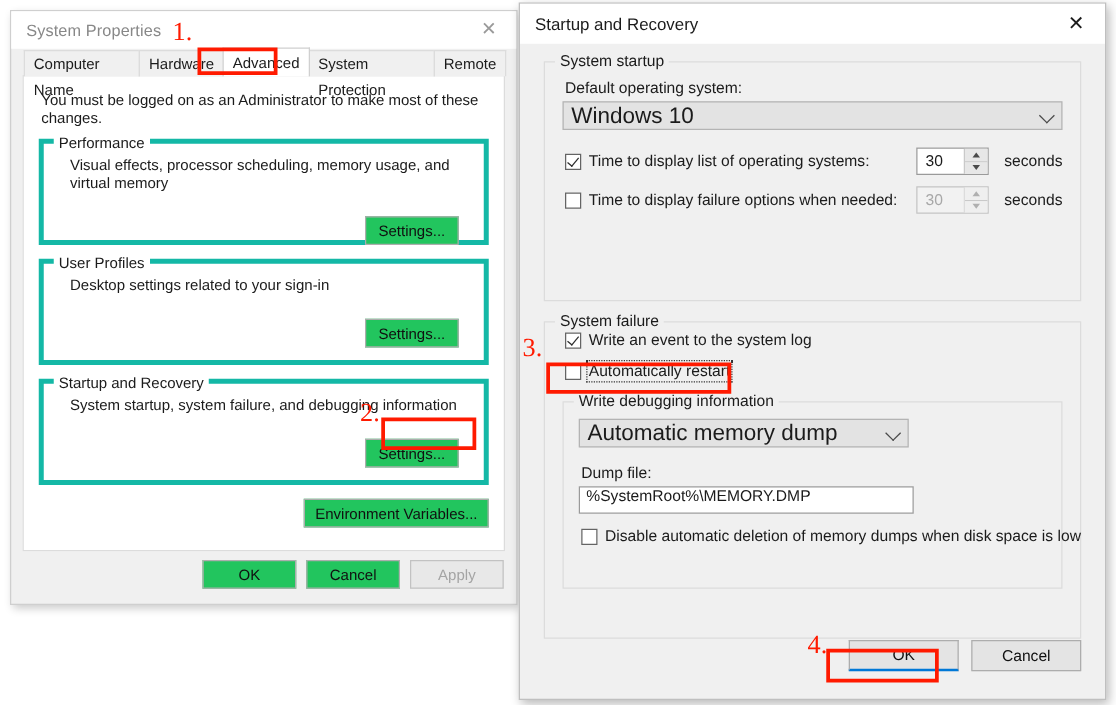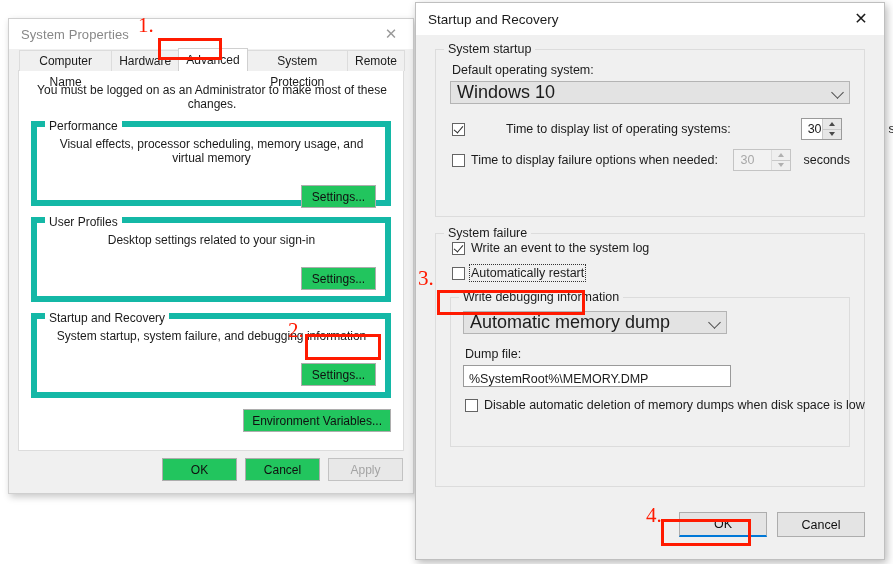--- a/index.html
+++ b/index.html
@@ -11,25 +11,24 @@
   body {
     font-family: "Liberation Sans", sans-serif;
     -webkit-font-smoothing: antialiased;
   }
 
   
   .dialog { position: absolute; background: #f0f0f0; box-sizing: border-box; }
 
   
   #sysprops {
-    left: 8px; top: 18px; width: 406px; height: 476px;
+    left: 8px; top: 8px; width: 406px; height: 476px;
     border: 1px solid #cfcfcf;
     box-shadow: 2px 3px 7px rgba(0,0,0,0.22);
     font-family: "Liberation Sans", sans-serif;
-    text-align: center;
   }
   #sysprops .titlebar {
     height: 30px; background: #ffffff;
     display: flex; align-items: center;
     position: relative;
   }
   #sysprops .title-text {
     margin-left: 12px; font-size: 13px; color: #888888;
     letter-spacing: .1px;
   }
@@ -70,24 +69,24 @@
     height: 381px;
     box-sizing: border-box;
     padding: 10px 12px 0 12px;
     position: relative;
     font-size: 12px; color: #1b1b1b;
   }
   .admin-note { margin: 2px 0 10px 2px; font-size: 12px; }
 
   
   .gbox {
-    border: 6px solid #14b8a6;
+    border: 4px solid #14b8a6;
     position: relative;
     margin-bottom: 11px;
-    padding: 0 9px;
+    padding: 0 20px;
     box-sizing: border-box;
   }
   .gbox > .legend {
     position: absolute; top: -8px; left: 8px;
     background: #ffffff; padding: 0 4px;
     font-size: 12px; color: #1b1b1b; white-space: nowrap;
   }
   .gbox .desc { margin: 10px 0 0 1px; font-size: 12px; }
 
   
@@ -160,21 +159,21 @@
     width: 8px; height: 8px; margin-top: -5px;
     border-right: 1.4px solid #4a4a4a;
     border-bottom: 1.4px solid #4a4a4a;
     transform: rotate(45deg);
   }
 
   
   .textinput {
     height: 22px; background: #ffffff;
     border: 1px solid #9a9a9a;
-    display: flex; align-items: flex-end;
+    display: flex; align-items: flex-start;
     padding: 0 5px; font-size: 12.5px; color: #1b1b1b;
     box-sizing: border-box;
   }
 
   
   .cbrow { display: flex; align-items: center; margin: 7px 0 0 2px; }
   .cbox {
     width: 13px; height: 13px;
     border: 1px solid #646464;
     background: #ffffff;
@@ -322,31 +321,31 @@
 
 <div class="dialog" id="startrec">
 
   <div class="titlebar">
     <span class="title-text">Startup and Recovery</span>
     <span class="win-close">✕</span>
   </div>
 
   <div class="body">
 
-    <div class="gbox" style="height:168px; padding:0 14px;">
+    <div class="gbox" style="height:192px; padding:0 14px;">
       <span class="legend">System startup</span>
 
       <div class="field-label">Default operating system:</div>
 
       <div class="combo">
         <span>Windows 10</span>
         <span class="chev"></span>
       </div>
 
-      <div class="cbrow" style="margin-top:14px;gap:35px;">
+      <div class="cbrow" style="margin-top:14px;">
         <span class="cbox checked"></span>
         <span class="cblabel">Time to display list of operating systems:</span>
         <span style="flex:1"></span>
         <span class="spinner">
           <span class="val">30</span>
           <span class="arrows">
             <span>
                 <i class="tri-up"></i>
               </span>
             <span>

